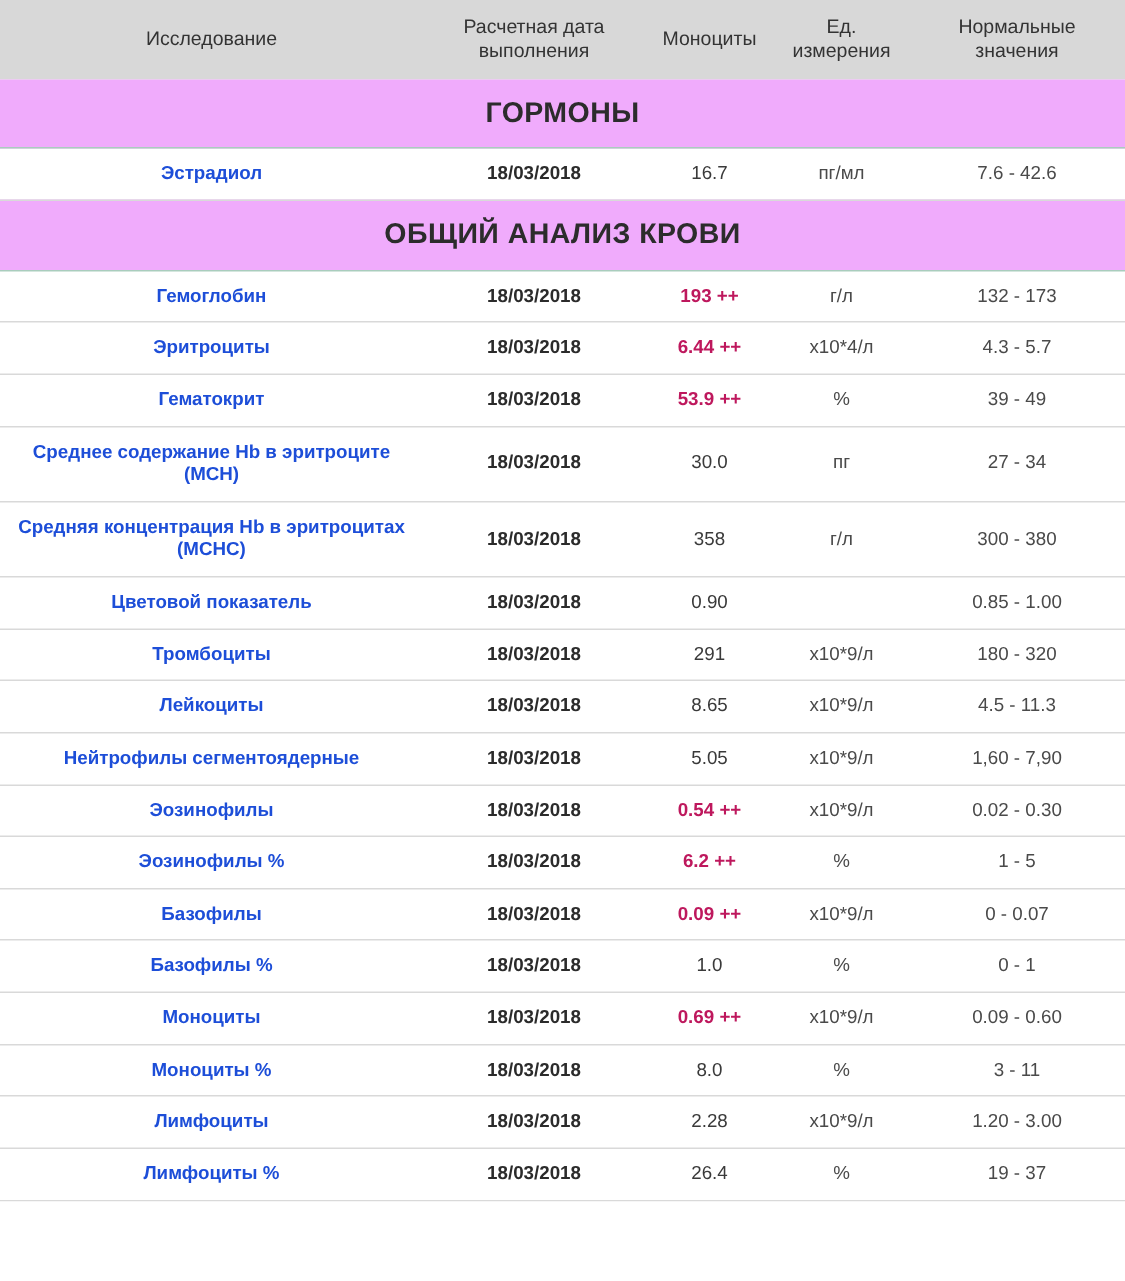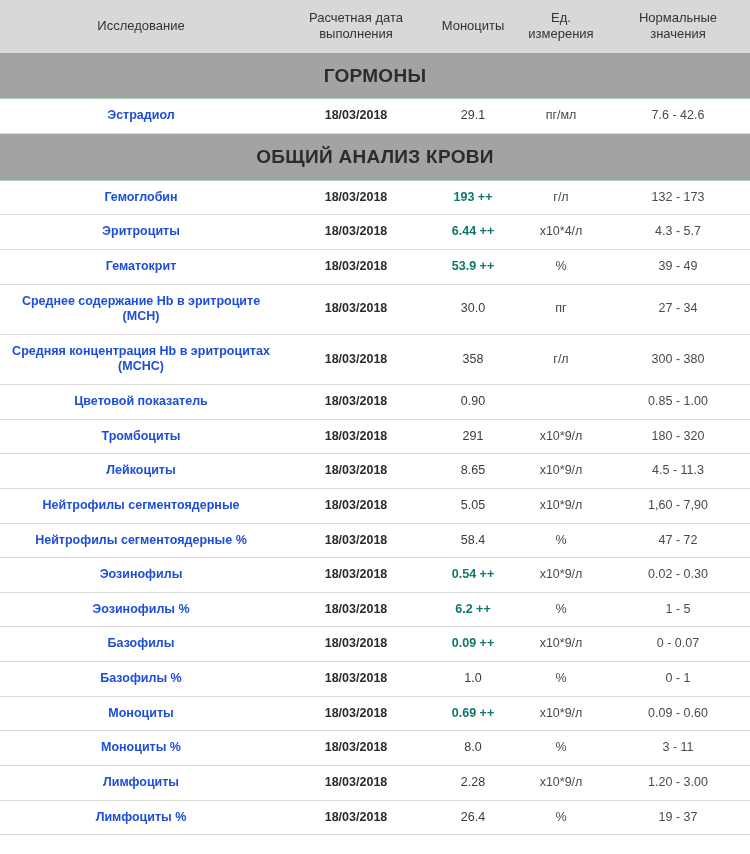--- a/index.html
+++ b/index.html
@@ -50,28 +50,28 @@
   }
   .lab-table tr.row td.cell-date {
     font-weight: bold;
     color: #2b2b2b;
   }
   .lab-table tr.row td.cell-value {
     color: #3a3a3a;
   }
   .lab-table tr.row td.cell-value.flag {
     font-weight: bold;
-    color: #0f766e;
+    color: #be185d;
   }
   .lab-table tr.row td.cell-unit,
   .lab-table tr.row td.cell-norm {
     color: #4a4a4a;
   }
   .section-row td {
-    background: #a3a3a3;
+    background: #f0abfc;
     text-align: center;
     font-size: 19px;
     font-weight: bold;
     color: #2c2c2c;
     letter-spacing: 0.3px;
     padding: 11px 6px;
     border-bottom: 1px solid #a9cdbd;
   }
   .lab-table tr.row:last-child td {
     border-bottom: 1px solid #d9d9d9;
@@ -97,21 +97,21 @@
       <th>Нормальные значения</th>
     </tr>
   </thead>
   <tbody id="table-body">
       <tr class="section-row">
         <td colspan="5">ГОРМОНЫ</td>
       </tr>
       <tr class="row">
         <td class="cell-name">Эстрадиол</td>
         <td class="cell-date">18/03/2018</td>
-        <td class="cell-value">29.1</td>
+        <td class="cell-value">16.7</td>
         <td class="cell-unit">пг/мл</td>
         <td class="cell-norm">7.6 - 42.6</td>
       </tr>
       <tr class="section-row">
         <td colspan="5">ОБЩИЙ АНАЛИЗ КРОВИ</td>
       </tr>
       <tr class="row">
         <td class="cell-name">Гемоглобин</td>
         <td class="cell-date">18/03/2018</td>
         <td class="cell-value flag">193 ++</td>
@@ -166,27 +166,20 @@
         <td class="cell-value">8.65</td>
         <td class="cell-unit">х10*9/л</td>
         <td class="cell-norm">4.5 - 11.3</td>
       </tr>
       <tr class="row">
         <td class="cell-name">Нейтрофилы сегментоядерные</td>
         <td class="cell-date">18/03/2018</td>
         <td class="cell-value">5.05</td>
         <td class="cell-unit">х10*9/л</td>
         <td class="cell-norm">1,60 - 7,90</td>
-      </tr>
-      <tr class="row">
-        <td class="cell-name">Нейтрофилы сегментоядерные %</td>
-        <td class="cell-date">18/03/2018</td>
-        <td class="cell-value">58.4</td>
-        <td class="cell-unit">%</td>
-        <td class="cell-norm">47 - 72</td>
       </tr>
       <tr class="row">
         <td class="cell-name">Эозинофилы</td>
         <td class="cell-date">18/03/2018</td>
         <td class="cell-value flag">0.54 ++</td>
         <td class="cell-unit">х10*9/л</td>
         <td class="cell-norm">0.02 - 0.30</td>
       </tr>
       <tr class="row">
         <td class="cell-name">Эозинофилы %</td>

